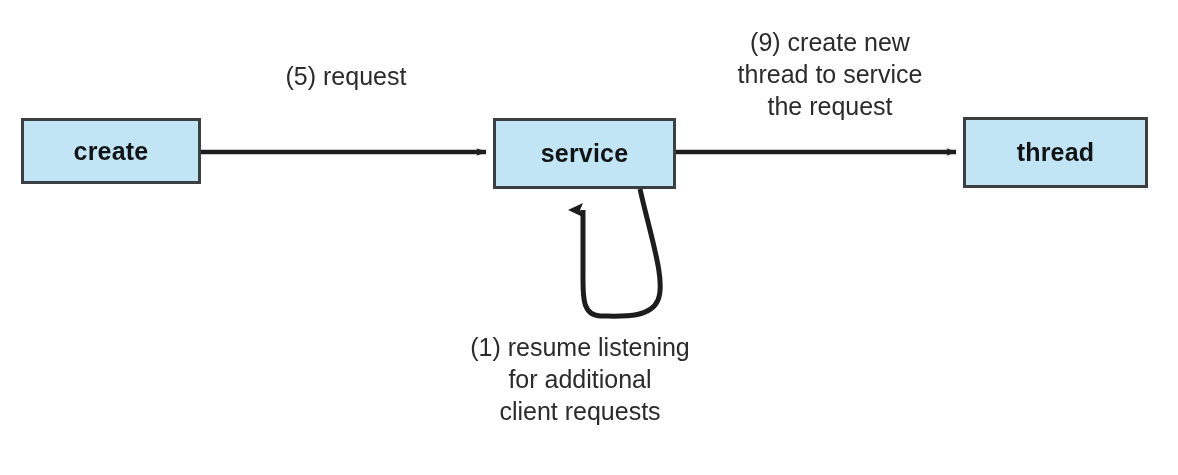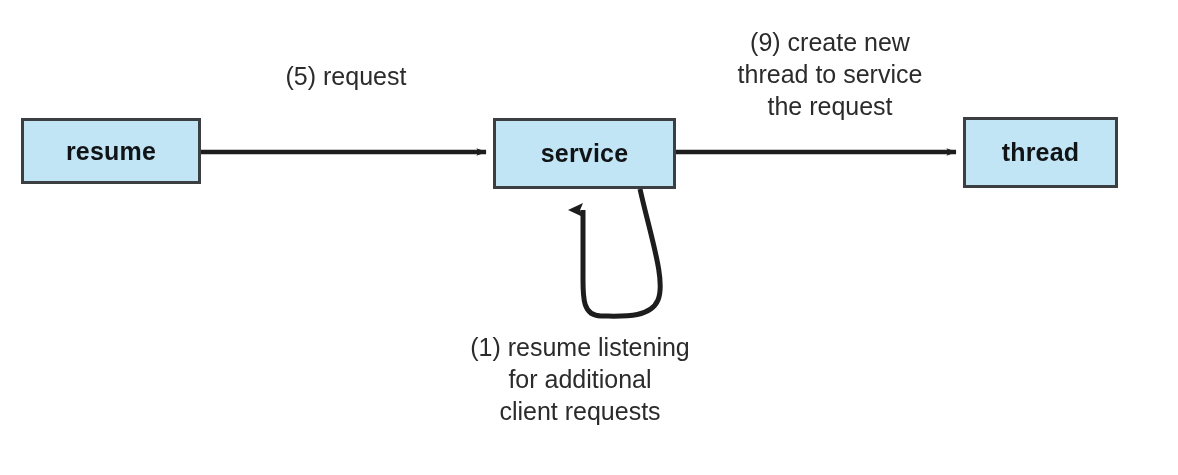--- a/index.html
+++ b/index.html
@@ -46,21 +46,21 @@
     font-family: "Liberation Sans", sans-serif;
     font-size: 25px;
     font-weight: normal;
     color: #2b2b2b;
     line-height: 1.27;
     text-align: center;
     white-space: pre;
   }
   #node-client  { left: 21px;  top: 118px; width: 180px; height: 66px; }
   #node-server  { left: 493px; top: 118px; width: 183px; height: 71px; }
-  #node-thread  { left: 963px; top: 117px; width: 155px; height: 71px; }
+  #node-thread  { left: 963px; top: 117px; width: 185px; height: 71px; }
 
   #label-request       { left: 248px; top: 61px;  width: 196px; }
   #label-create-thread { left: 690px; top: 27px;  width: 280px; }
   #label-resume        { left: 405px; top: 332px; width: 350px; }
 </style>
 </head>
 <body>
 
 <div id="diagram-canvas">
 
@@ -78,21 +78,21 @@
 
     <line x1="676" y1="152" x2="956" y2="152" stroke="#1d1d1d" stroke-width="4.5" marker-end="url(#arrowhead-right)"></line>
 
     <path d="M 640,189 C 651,238 666,281 658,300
              C 650,319 620,316 601,316
              C 582,316 583,296 583,276
              L 583,210" fill="none" stroke="#1d1d1d" stroke-width="5" stroke-linecap="butt" stroke-linejoin="round" marker-end="url(#arrowhead-up)"></path>
   </svg>
 
   <div class="node-box" id="node-client">
-    <span class="node-label">resume</span>
+    <span class="node-label">create</span>
   </div>
 
   <div class="node-box" id="node-server">
     <span class="node-label">service</span>
   </div>
 
   <div class="node-box" id="node-thread">
     <span class="node-label">thread</span>
   </div>
 

